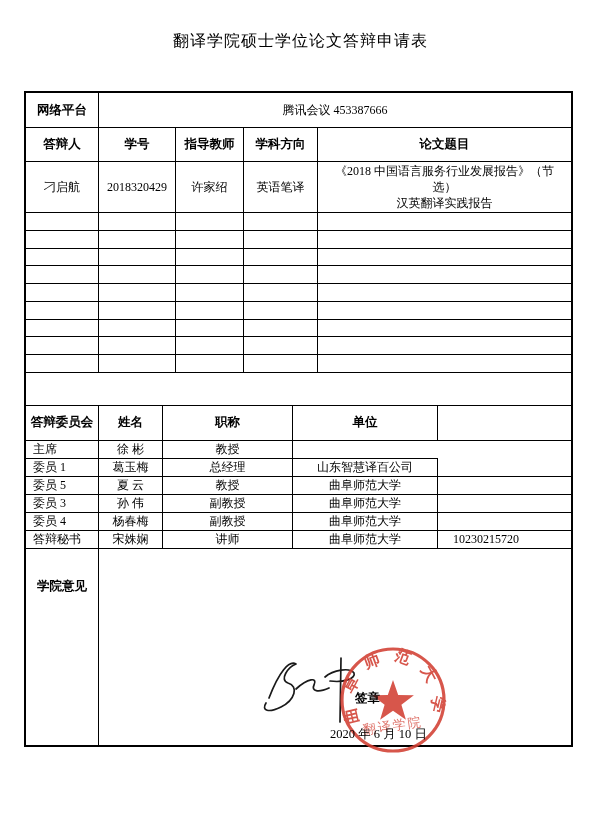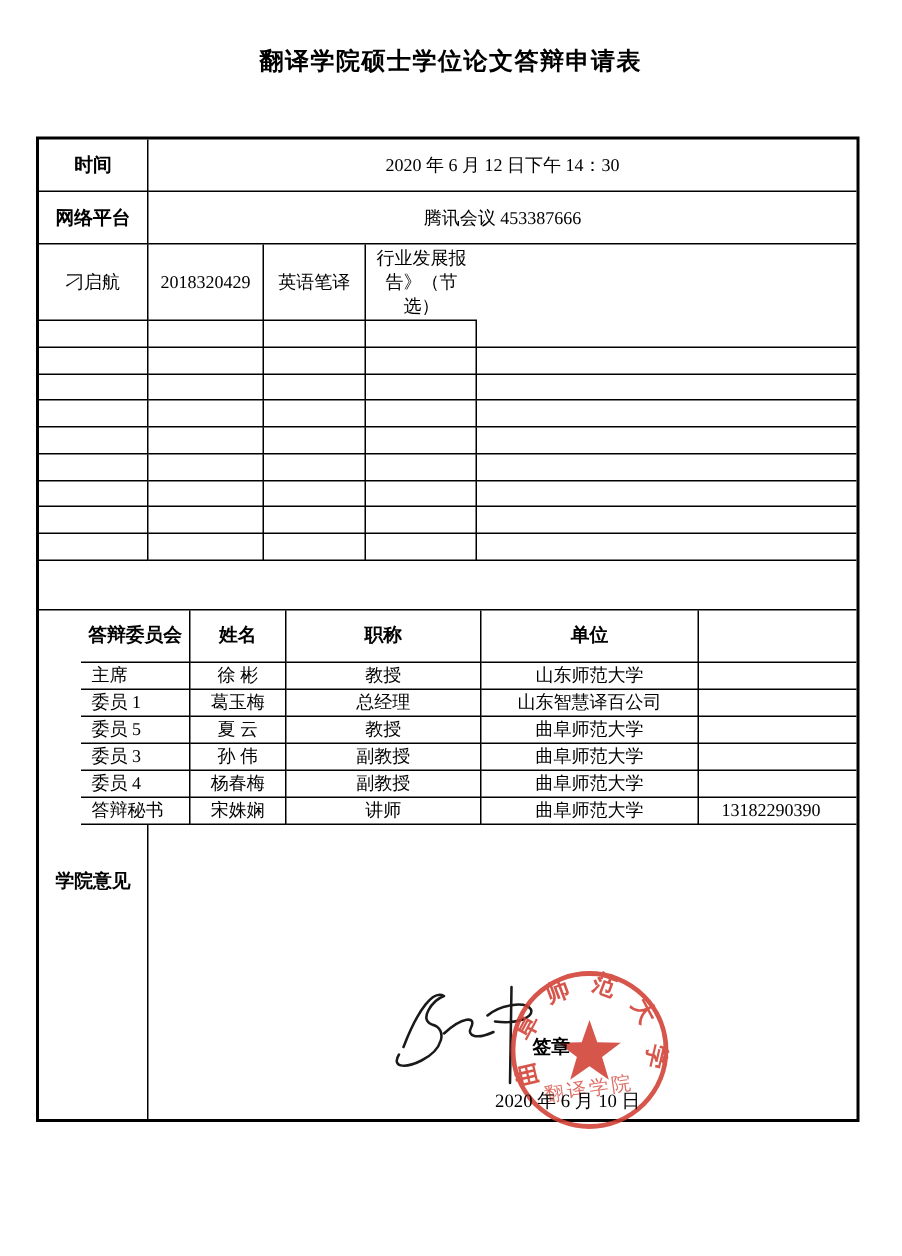--- a/index.html
+++ b/index.html
@@ -4,30 +4,30 @@
 <style>
   * { margin:0; padding:0; box-sizing:border-box; }
   html,body { background:#fff; }
   .page {
     position:relative; width:601px; height:837px; background:#ffffff;
     font-family:"Liberation Serif","DejaVu Serif",serif; color:#000;
     overflow:hidden;
   }
   .doc-title {
     position:absolute; top:31px; left:0; width:601px;
-    text-align:center; font-size:16px; font-weight:bold; letter-spacing:1px;
+    text-align:center; font-size:16px; font-weight:normal; letter-spacing:1px;
   }
   .tbl {
     position:absolute; left:24px; top:91px; width:549px;
     border:2px solid #000; background:#fff;
   }
   .row { display:grid; }
   .cols-2  { grid-template-columns:73px 1fr; }
   .cols-5a { grid-template-columns:73px 77px 68px 74px 1fr; }
-  .cols-5b { grid-template-columns:73px 64px 130px 145px 1fr;padding-left:28px; }
+  .cols-5b { grid-template-columns:73px 64px 130px 145px 1fr; }
   .cols-1  { grid-template-columns:1fr; }
   .h35 { height:35px; } .h34 { height:34px; } .h51 { height:51px; }
   .he  { height:17.78px; } .h33 { height:33px; } .h18 { height:18px; }
   .h196{ height:196px; }
   .c {
     border-right:1px solid #000; border-bottom:1px solid #000;
     display:flex; align-items:center; justify-content:center;
     font-size:12px; line-height:1.35; text-align:center; overflow:hidden;
   }
   .c:last-child { border-right:0; }
@@ -52,32 +52,36 @@
 </head>
 <body>
 
 <div class="page">
 
   <div class="doc-title">翻译学院硕士学位论文答辩申请表</div>
 
   <div class="tbl">
 
     <div class="row cols-2 h35">
-      <div class="c bold">时间</div>
-      <div class="c">2020 年 6 月 12 日下午 14：30</div>
-    </div>
-    <div class="row cols-2 h35">
       <div class="c bold">网络平台</div>
       <div class="c">腾讯会议 453387666</div>
     </div>
 
+    <div class="row cols-5a h34">
+      <div class="c bold">答辩人</div>
+      <div class="c bold">学号</div>
+      <div class="c bold">指导教师</div>
+      <div class="c bold">学科方向</div>
+      <div class="c bold">论文题目</div>
+    </div>
 
     <div class="row cols-5a h51">
       <div class="c">刁启航</div>
       <div class="c">2018320429</div>
+      <div class="c">许家绍</div>
       <div class="c">英语笔译</div>
       <div class="c thesis">
         <span>《2018 中国语言服务行业发展报告》（节选）</span>
         <span>汉英翻译实践报告</span>
       </div>
     </div>
 
     <div class="row cols-5a he">
       <div class="c"></div>
       <div class="c"></div>
@@ -151,21 +155,20 @@
       <div class="c bold">姓名</div>
       <div class="c bold">职称</div>
       <div class="c bold">单位</div>
       <div class="c"></div>
     </div>
 
     <div class="row cols-5b h18">
       <div class="c left">主席</div>
       <div class="c">徐 彬</div>
       <div class="c">教授</div>
-      <div class="c">山东师范大学</div>
       <div class="c phone"></div>
     </div>
     <div class="row cols-5b h18">
       <div class="c left">委员 1</div>
       <div class="c">葛玉梅</div>
       <div class="c">总经理</div>
       <div class="c">山东智慧译百公司</div>
       <div class="c phone"></div>
     </div>
     <div class="row cols-5b h18">
@@ -187,21 +190,21 @@
       <div class="c">杨春梅</div>
       <div class="c">副教授</div>
       <div class="c">曲阜师范大学</div>
       <div class="c phone"></div>
     </div>
     <div class="row cols-5b h18">
       <div class="c left">答辩秘书</div>
       <div class="c">宋姝娴</div>
       <div class="c">讲师</div>
       <div class="c">曲阜师范大学</div>
-      <div class="c phone">13182290390</div>
+      <div class="c phone">10230215720</div>
     </div>
 
     <div class="row cols-2 h196 row-last">
       <div class="c bold opinion-label">学院意见</div>
       <div class="c"></div>
     </div>
 
   </div>
 
   <svg class="signature" width="110" height="80" viewBox="0 0 110 80">

